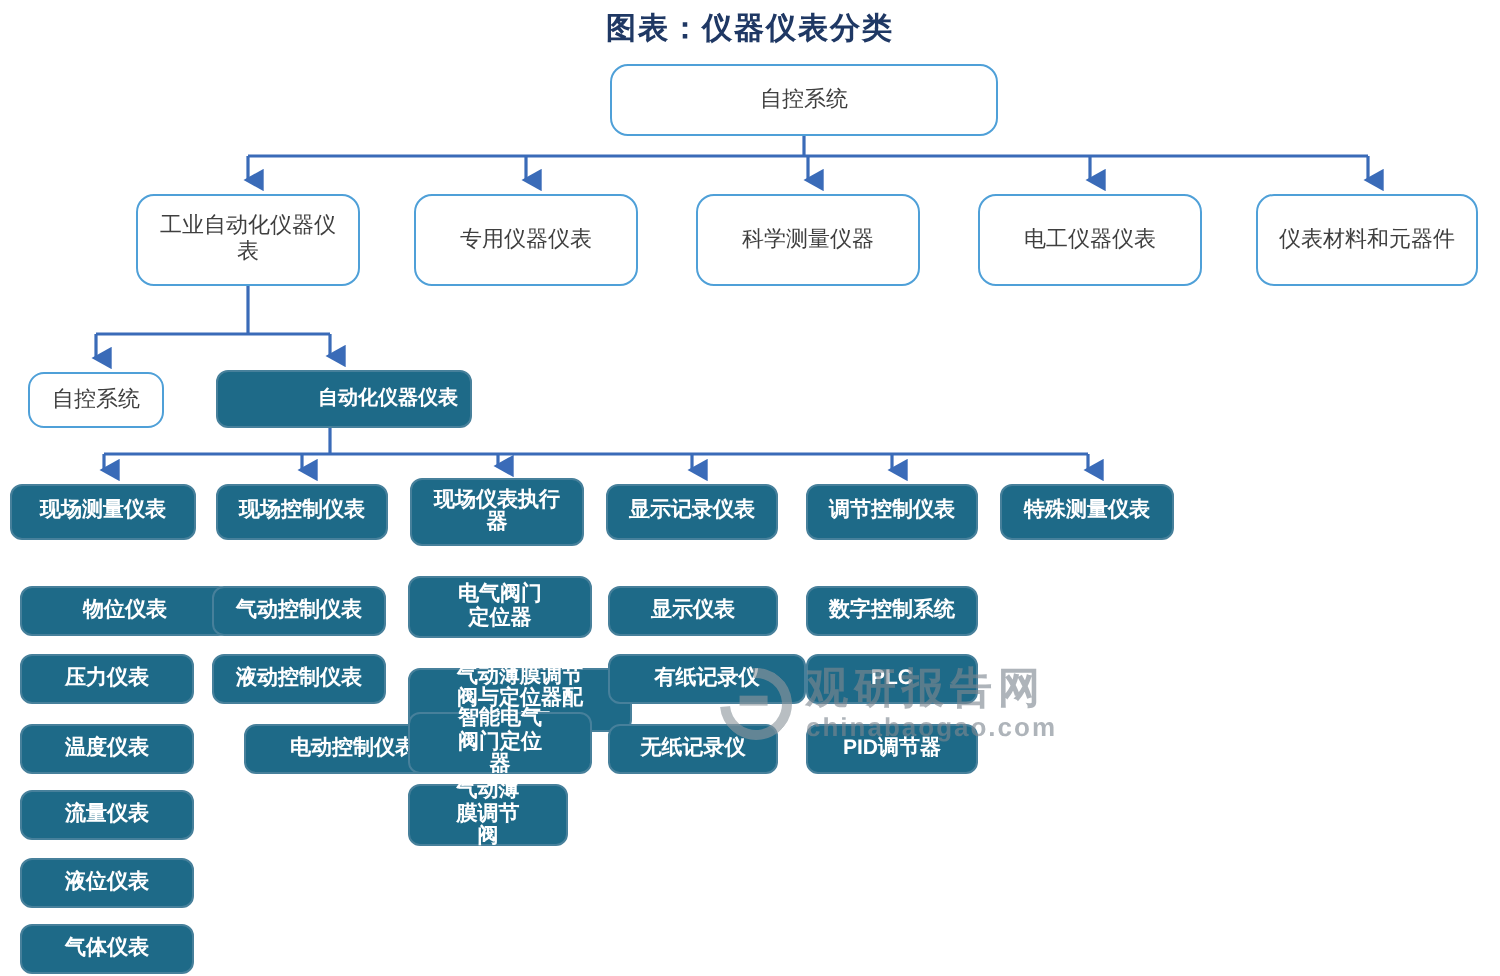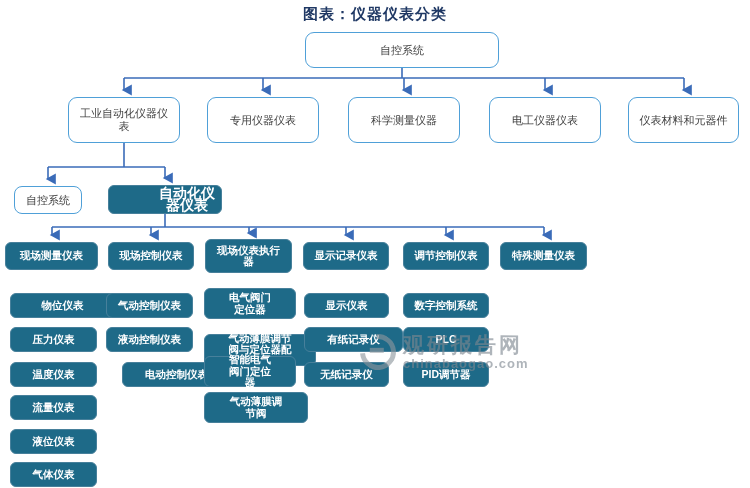--- a/index.html
+++ b/index.html
@@ -68,21 +68,21 @@
 
   <div class="node light" style="left:305px;top:32px;width:194px;height:36px;">自控系统</div>
 
   <div class="node light padL" style="left:68px;top:97px;width:112px;height:46px;">工业自动化仪器仪表</div>
   <div class="node light" style="left:207px;top:97px;width:112px;height:46px;">专用仪器仪表</div>
   <div class="node light" style="left:348px;top:97px;width:112px;height:46px;">科学测量仪器</div>
   <div class="node light" style="left:489px;top:97px;width:112px;height:46px;">电工仪器仪表</div>
   <div class="node light" style="left:14px;top:186px;width:68px;height:28px;border-radius:8px;">自控系统</div>
 
   <div class="node light" style="left:628px;top:97px;width:111px;height:46px;">仪表材料和元器件</div>
-  <div class="node dark" style="left:108px;top:185px;width:114px;height:29px;font-size:14px;padding-left:44px;">自动化仪器仪表</div>
+  <div class="node dark" style="left:108px;top:185px;width:128px;height:29px;font-size:10px;padding-left:44px;">自动化仪器仪表</div>
 
   <div class="node dark" style="left:5px;top:242px;width:93px;height:28px;">现场测量仪表</div>
   <div class="node dark" style="left:108px;top:242px;width:86px;height:28px;">现场控制仪表</div>
   <div class="node dark padL" style="left:205px;top:239px;width:87px;height:34px;">现场仪表执行器</div>
   <div class="node dark" style="left:303px;top:242px;width:86px;height:28px;">显示记录仪表</div>
   <div class="node dark" style="left:403px;top:242px;width:86px;height:28px;">调节控制仪表</div>
   <div class="node dark" style="left:500px;top:242px;width:87px;height:28px;">特殊测量仪表</div>
 
   <div class="node dark" style="left:10px;top:293px;width:105px;height:25px;">物位仪表</div>
   <div class="node dark" style="left:10px;top:327px;width:87px;height:25px;">压力仪表</div>
@@ -91,21 +91,21 @@
   <div class="node dark" style="left:10px;top:429px;width:87px;height:25px;">液位仪表</div>
   <div class="node dark" style="left:10px;top:462px;width:87px;height:25px;">气体仪表</div>
 
   <div class="node dark" style="left:106px;top:293px;width:87px;height:25px;">气动控制仪表</div>
   <div class="node dark" style="left:106px;top:327px;width:87px;height:25px;">液动控制仪表</div>
   <div class="node dark" style="left:122px;top:362px;width:109px;height:25px;">电动控制仪表</div>
 
   <div class="node dark pad3" style="left:204px;top:288px;width:92px;height:31px;">电气阀门定位器</div>
   <div class="node dark pad3" style="left:204px;top:334px;width:112px;height:32px;">气动薄膜调节阀与定位器配合使用</div>
   <div class="node dark pad3" style="left:204px;top:356px;width:92px;height:31px;">智能电气阀门定位器</div>
-  <div class="node dark pad3" style="left:204px;top:392px;width:104px;height:31px;">气动薄膜调节阀</div>
+  <div class="node dark pad3" style="left:204px;top:392px;width:80px;height:31px;">气动薄膜调节阀</div>
 
   <div class="node dark" style="left:304px;top:293px;width:85px;height:25px;">显示仪表</div>
   <div class="node dark" style="left:304px;top:327px;width:99px;height:25px;">有纸记录仪</div>
   <div class="node dark" style="left:304px;top:362px;width:85px;height:25px;">无纸记录仪</div>
 
   <div class="node dark" style="left:403px;top:293px;width:86px;height:25px;">数字控制系统</div>
   <div class="node dark" style="left:403px;top:327px;width:86px;height:25px;">PLC</div>
   <div class="node dark" style="left:403px;top:362px;width:86px;height:25px;">PID调节器</div>
 
   <div class="watermark">

